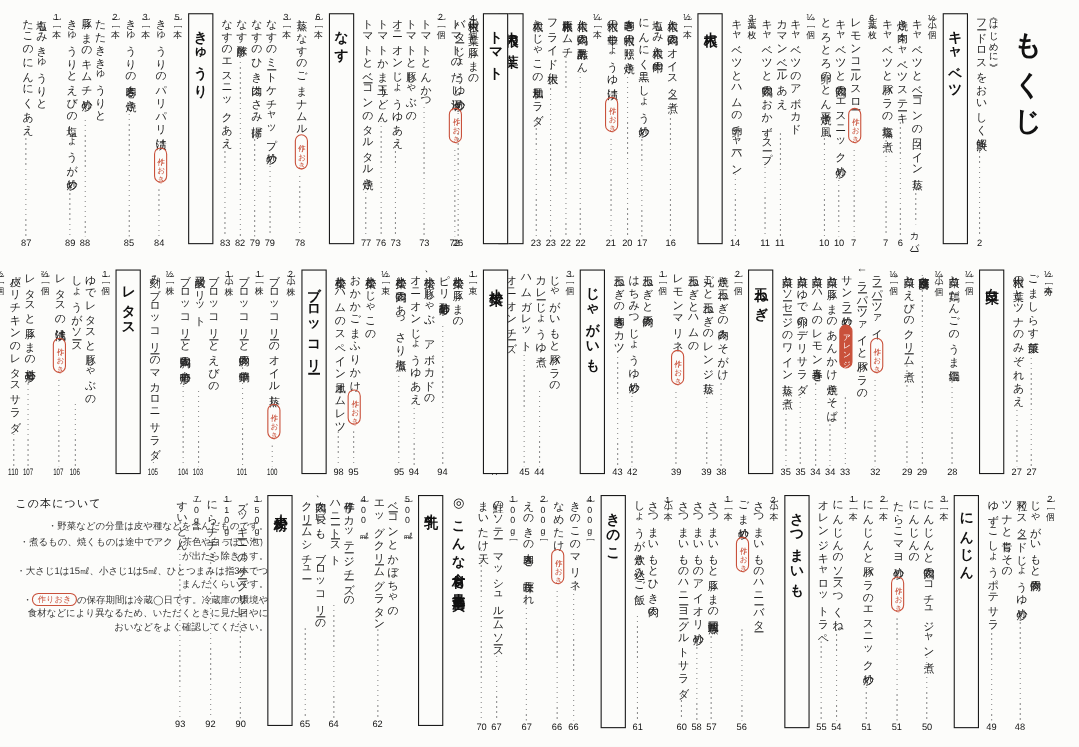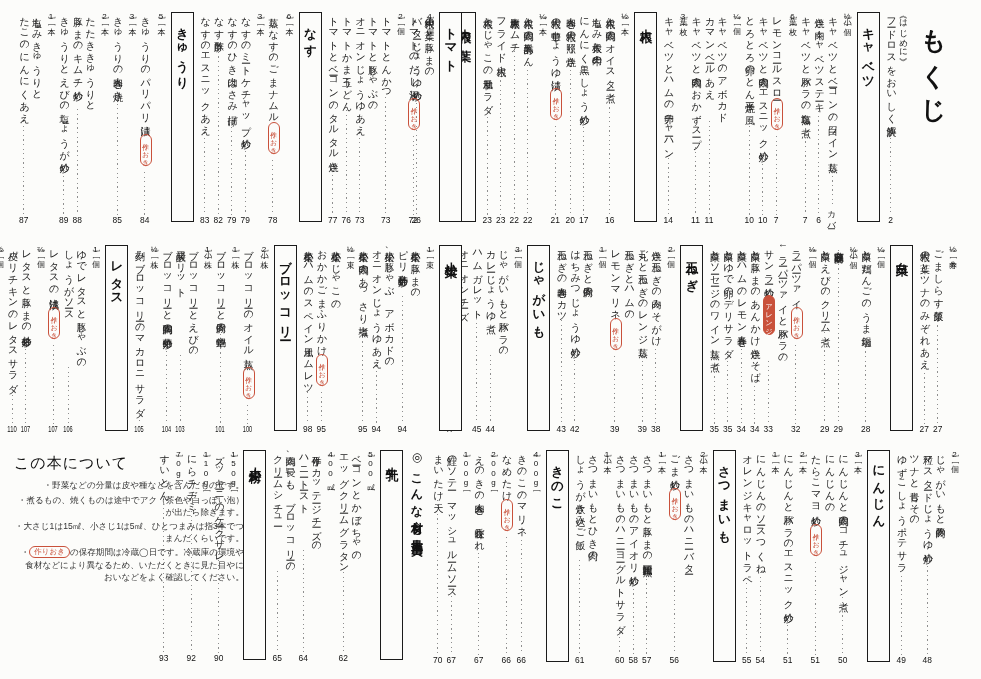--- a/index.html
+++ b/index.html
@@ -26,21 +26,21 @@
           background-size:1px 100%;background-repeat:no-repeat;background-position:center top;
           margin:3px 0 1px 0;}
   .recipe .page{align-self:flex-end;block-size:12px;font-size:8.5px;color:#111;
           letter-spacing:0;text-align:center;}
   .recipe .page.num{text-combine-upright:all;}
   .badge{display:inline-block;border:1px solid #c9513b;color:#c9513b;border-radius:8px;
          font-size:7px;line-height:9px;letter-spacing:0;padding:3px 0.5px;margin:3px 1px;}
   .badge.fill{background:#c9513b;color:#fff;}
   .heading{font-size:12px;font-weight:bold;margin:2px 5px;letter-spacing:1.5px;color:#111;}
   .about{position:absolute;left:14px;top:452px;width:230px;font-size:8.6px;line-height:1.42;color:#333;}
-  .about-title{font-size:15px;color:#111;letter-spacing:1px;margin-bottom:6px;}
+  .about-title{font-size:10px;color:#111;letter-spacing:1px;margin-bottom:6px;}
   .about-item{padding-left:9px;text-indent:-9px;margin-bottom:2px;text-align:right;}
   .about-item .badge-h{display:inline-block;border:1px solid #c9513b;color:#c9513b;border-radius:7px;
          font-size:7.5px;line-height:10px;padding:0 4px;text-indent:0;vertical-align:1px;}
 </style>
 </head>
 <body>
 
 <div class="sheet">
   <div class="band band-tr">
       <div class="page-title">もくじ</div>

